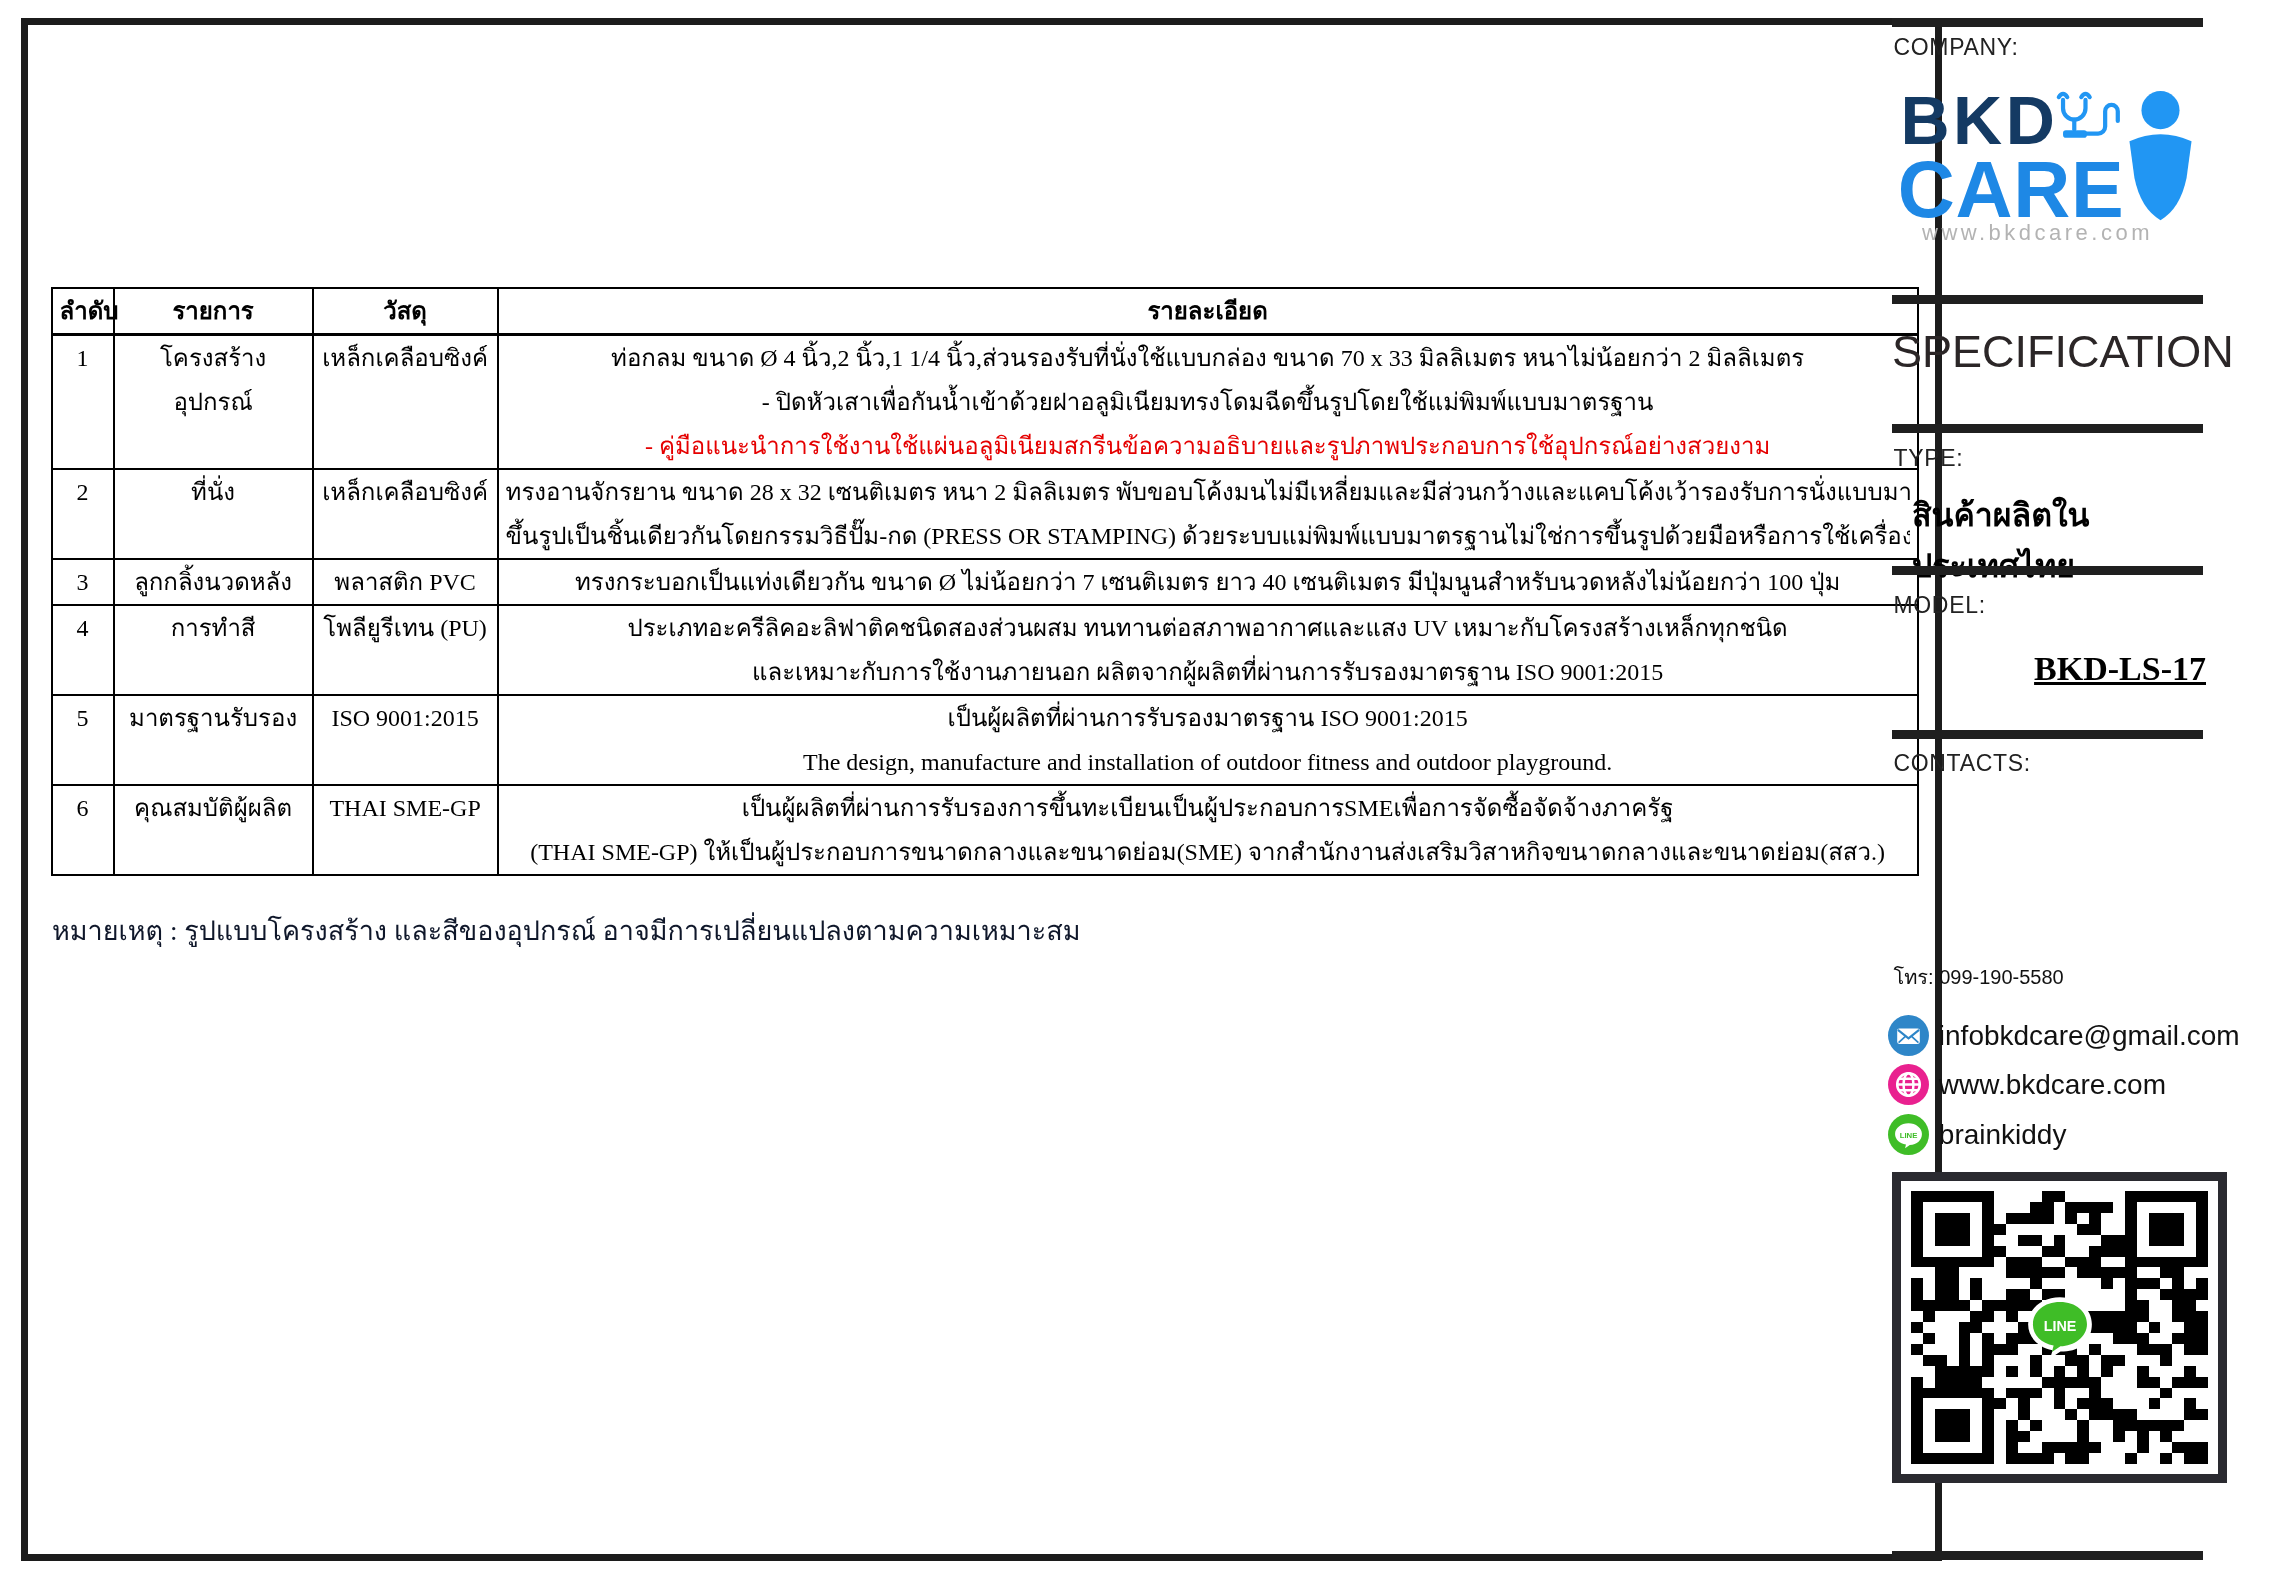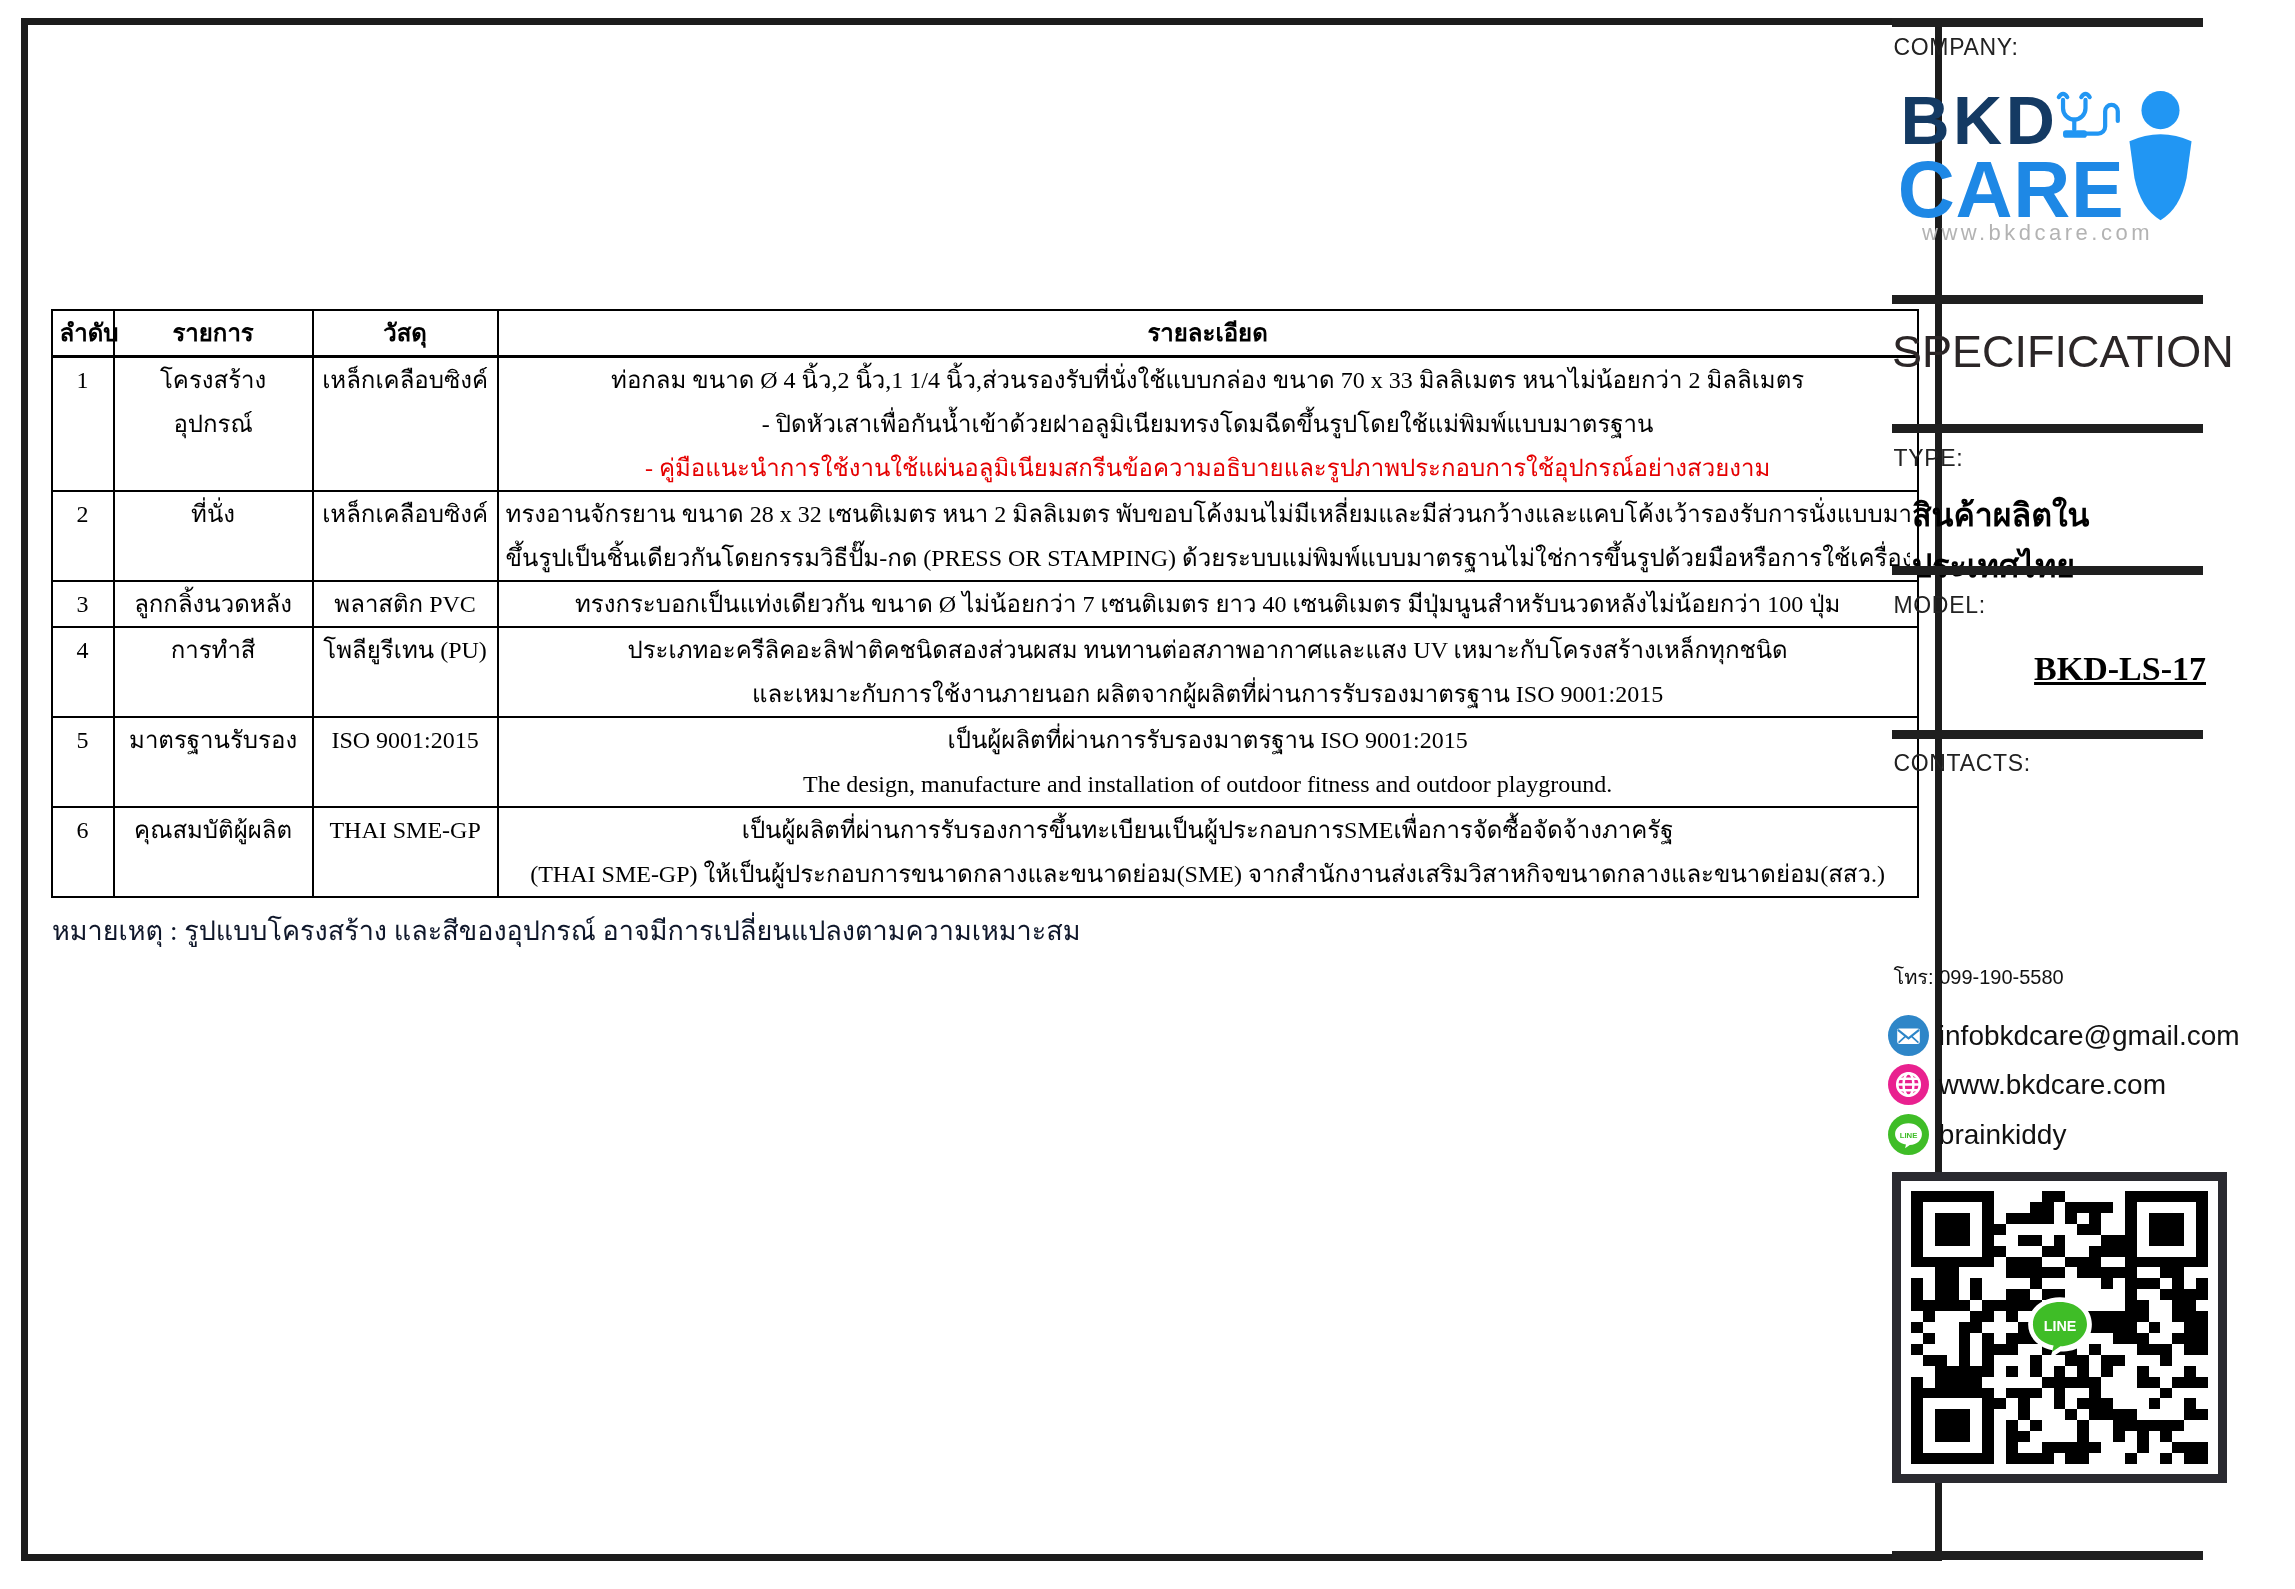--- a/index.html
+++ b/index.html
@@ -4,21 +4,21 @@
 <style>
   html,body{margin:0;padding:0;background:#fff;}
   .page{position:relative;width:2295px;height:1589px;background:#fff;overflow:hidden;
         font-family:"Liberation Serif",serif;color:#000;}
 
   
   .main-frame{position:absolute;left:21px;top:17.7px;width:1907px;height:1529px;
               border:7px solid #1c1c1c;background:#fff;}
 
   
-  .spec-table{position:absolute;left:22.6px;top:284px;width:1868px;
+  .spec-table{position:absolute;left:22.6px;top:262px;width:1868px;
               border-collapse:collapse;table-layout:fixed;
               font-size:24px;line-height:44px;}
   .spec-table th,.spec-table td{border:2.1px solid #000;padding:0 7px;vertical-align:top;}
   .spec-table th{font-weight:bold;height:44px;text-align:center;border-bottom:3.5px solid #000;}
   .col-no{width:62px;}
   .col-item{width:199px;}
   .col-mat{width:185px;}
   .c-no,.c-item,.c-mat{text-align:center;}
   .c-det{text-align:center;padding:0 10px;}
   .det-line{white-space:nowrap;overflow:hidden;}

